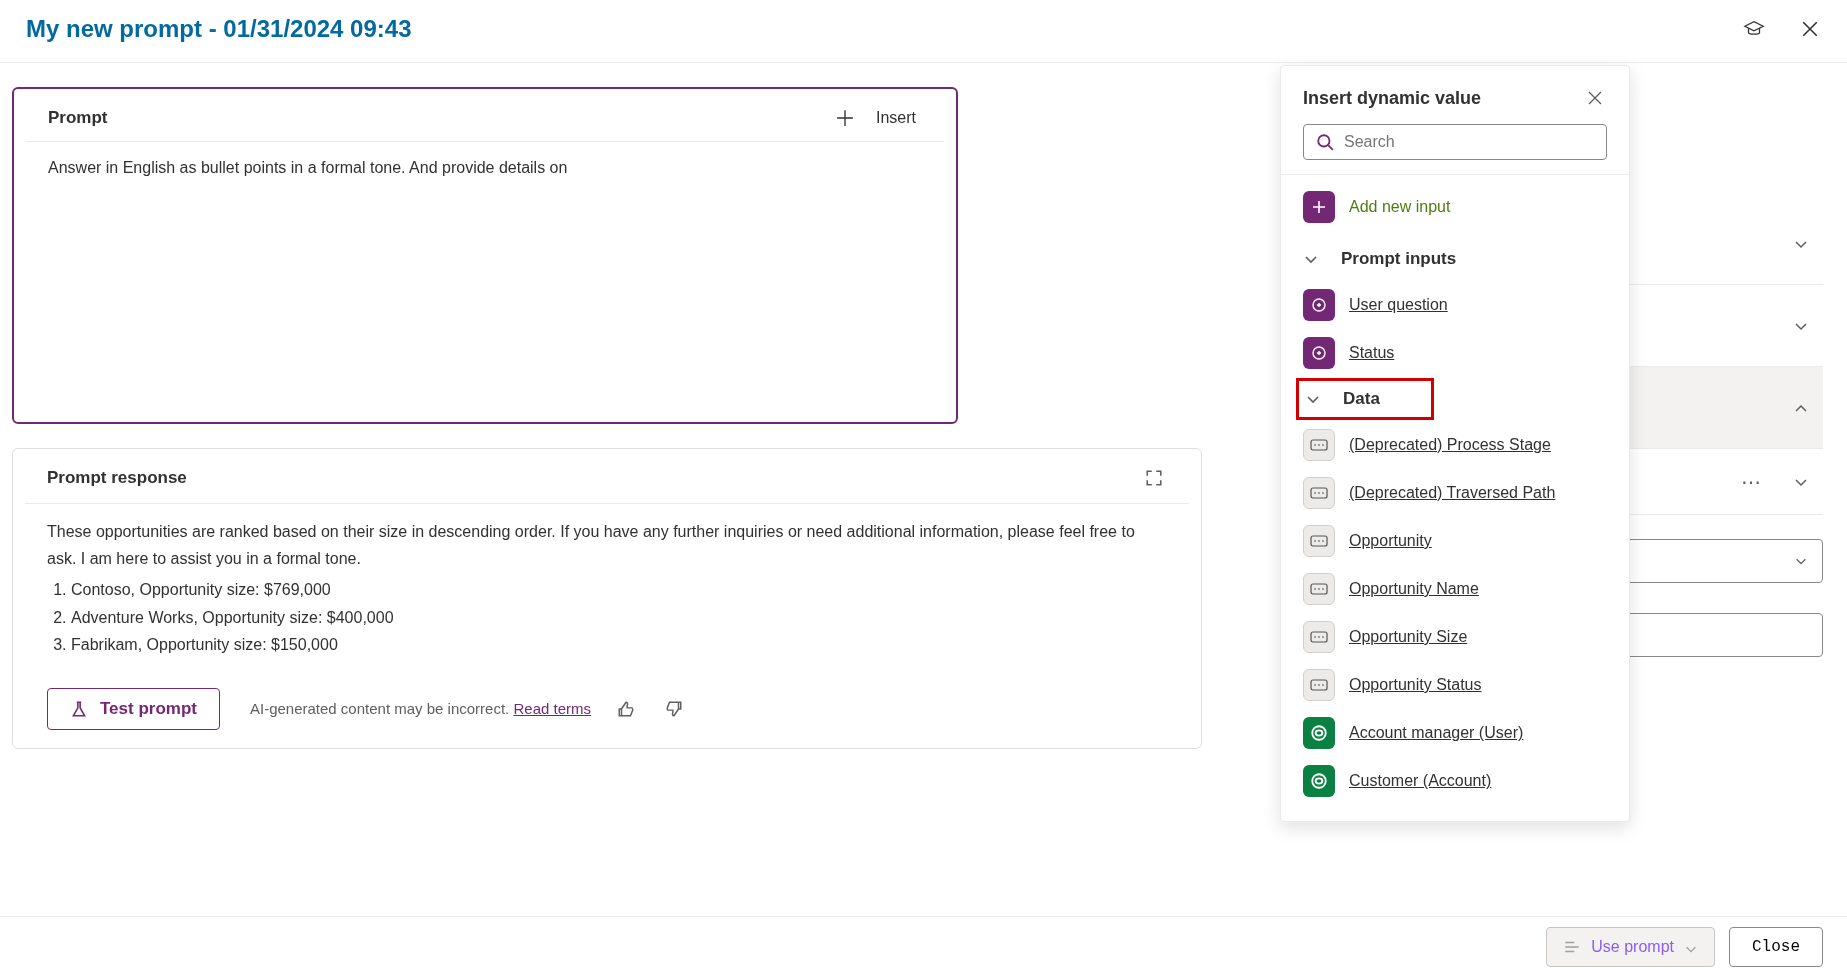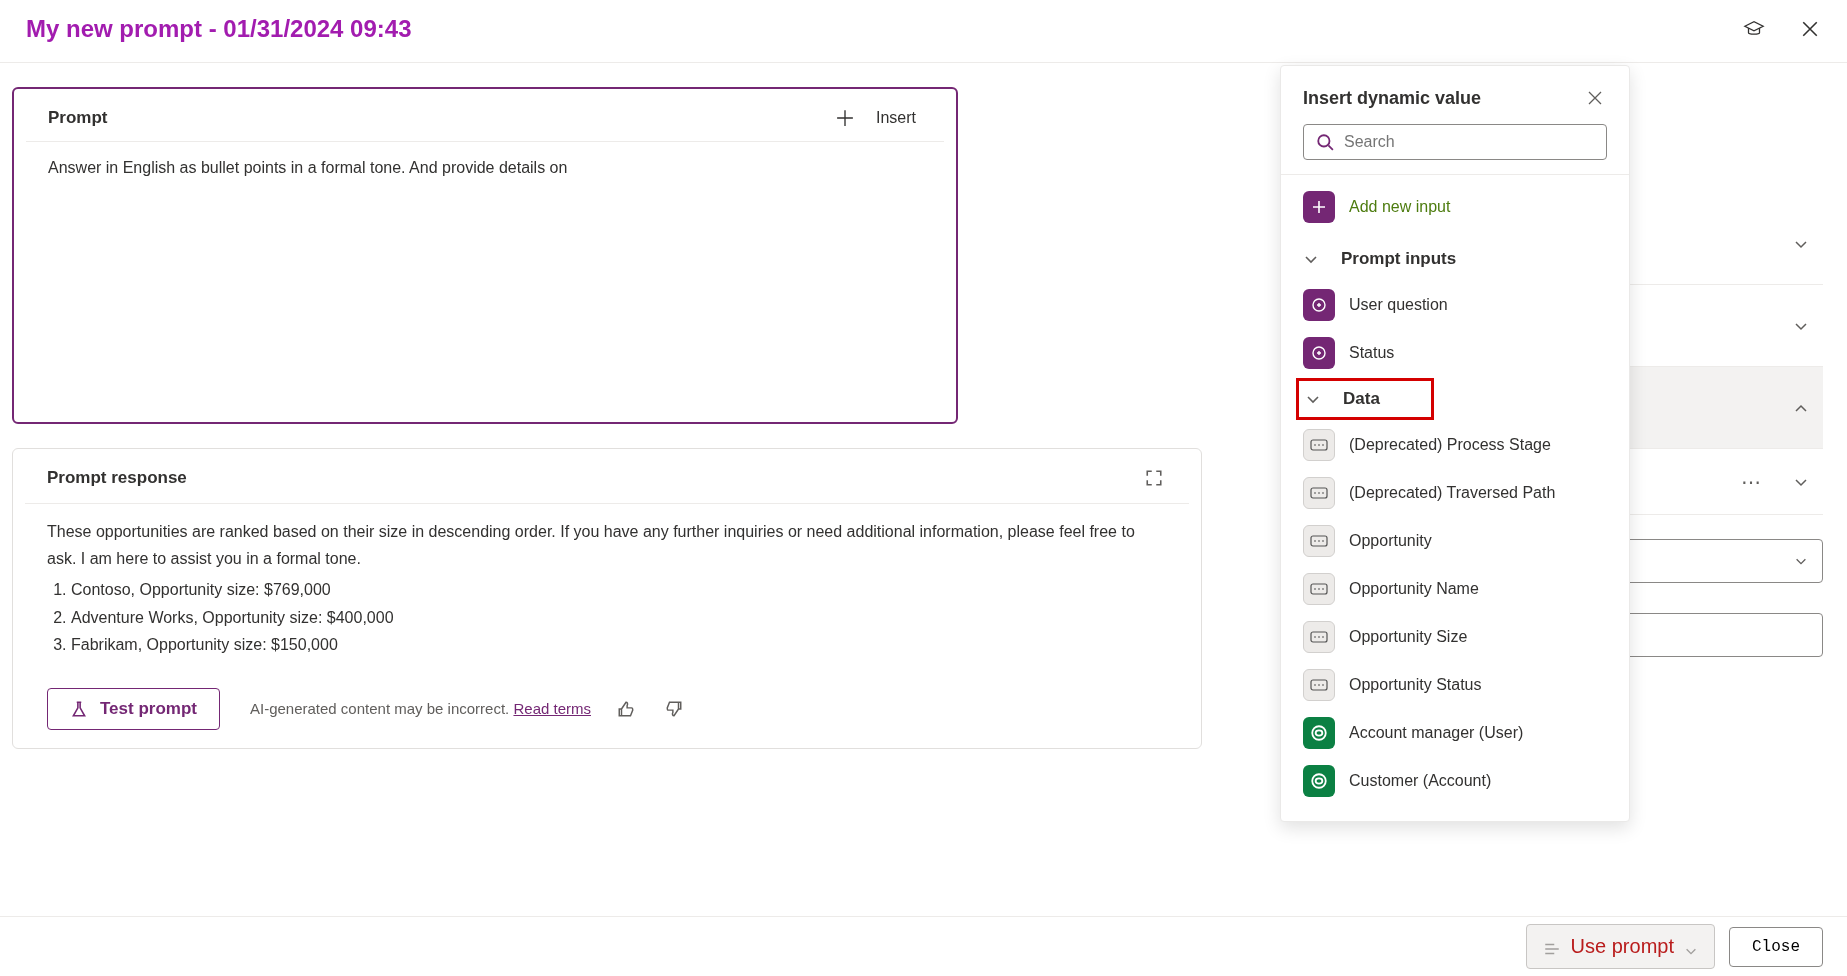--- a/index.html
+++ b/index.html
@@ -18,21 +18,21 @@
   .header {
     display: flex;
     align-items: center;
     justify-content: space-between;
     padding: 14px 24px 18px 26px;
     border-bottom: 1px solid #edebe9;
   }
   .header-title {
     font-size: 24px;
     font-weight: 600;
-    color: #a21caf;
+    color: #0369a1;
   }
   .header-actions {
     display: flex;
     gap: 28px;
     align-items: center;
   }
   .icon-btn {
     background: none;
     border: none;
     cursor: pointer;
@@ -227,20 +227,21 @@
   .section-title {
     font-size: 17px;
     font-weight: 700;
   }
   .dyn-item {
     display: flex;
     align-items: center;
     gap: 14px;
     padding: 8px 22px;
     cursor: pointer;
+    text-decoration: underline;
   }
   .dyn-item .tile {
     width: 32px;
     height: 32px;
     border-radius: 6px;
     display: flex;
     align-items: center;
     justify-content: center;
     font-size: 11px;
     font-weight: 600;
@@ -303,24 +304,24 @@
     justify-content: flex-end;
     align-items: center;
     gap: 14px;
     padding-right: 24px;
     border-top: 1px solid #edebe9;
     background:#fff;
   }
   .use-prompt-btn {
     border: 1px solid #c8c6c4;
     background: #f3f2f1;
-    color: #b91c1c;
+    color: #8b5cf6;
     border-radius: 4px;
     padding: 10px 16px;
-    font-size: 20px;
+    font-size: 16px;
     display: flex;
     align-items: flex-end;
     gap: 10px;
     cursor: default;
   }
   .close-btn {
     border: 1px solid #8a8886;
     background: #fff;
     border-radius: 4px;
     padding: 10px 22px;

